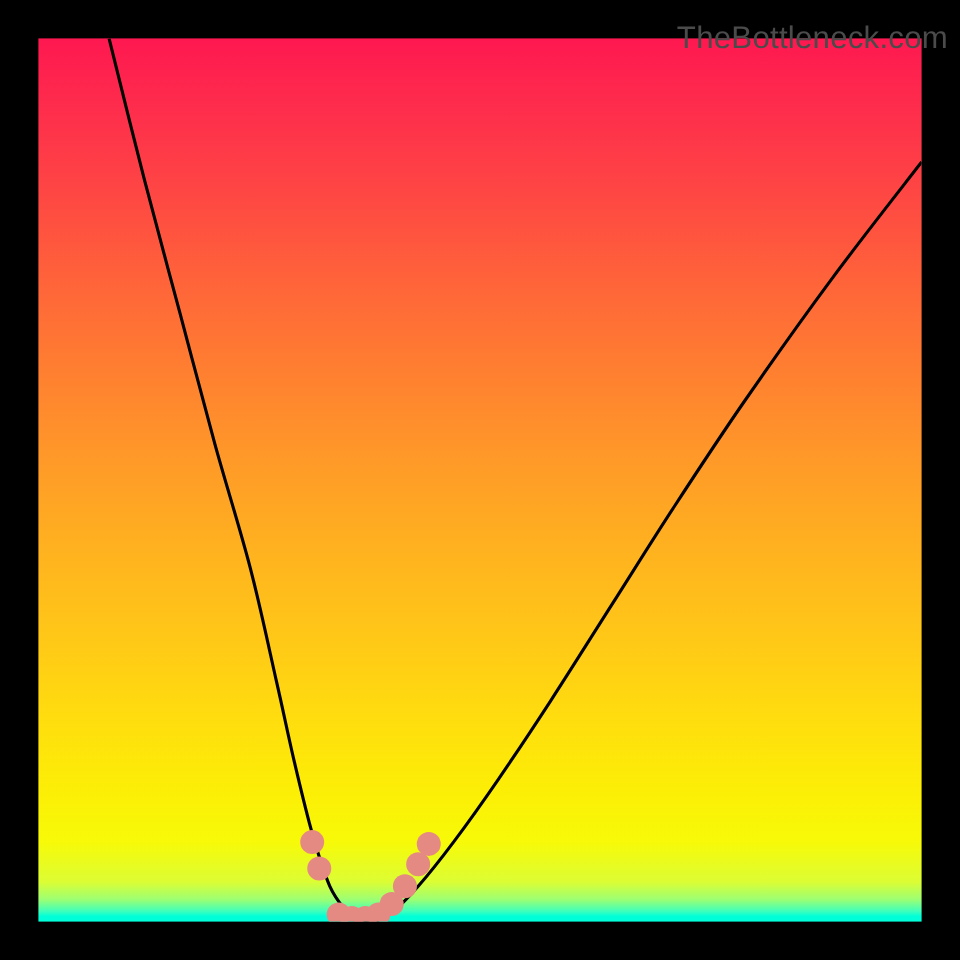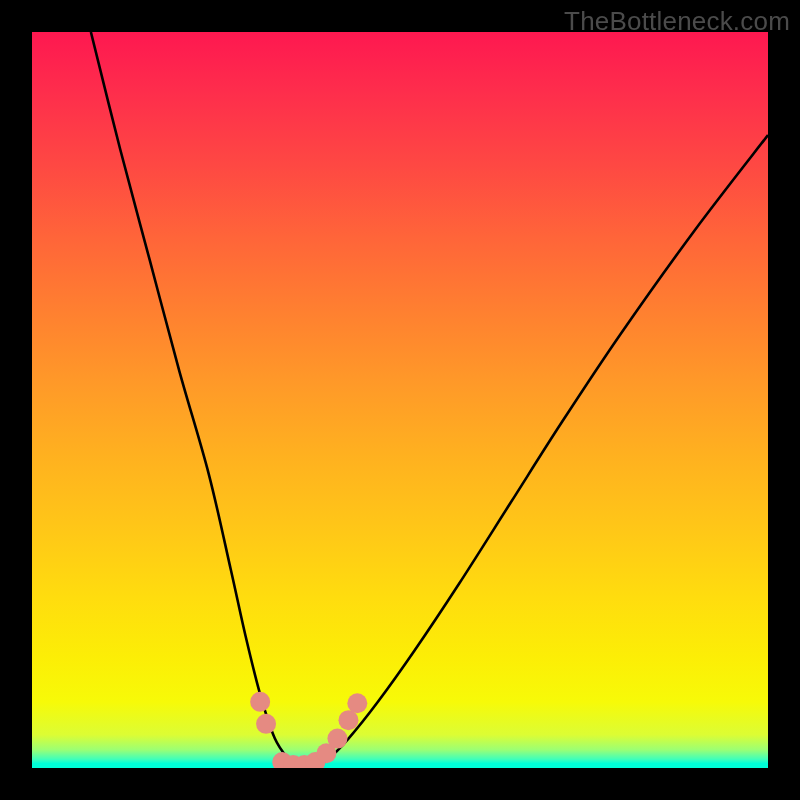--- a/index.html
+++ b/index.html
@@ -12,21 +12,21 @@
     font-family: Arial, Helvetica, sans-serif;
   }
   .frame {
     position: relative;
     width: 800px;
     height: 800px;
     background: #000;
   }
   .watermark {
     position: absolute;
-    top: 6px;
+    top: 16px;
     right: 10px;
     color: #4b4b4b;
     font-size: 26px;
     font-weight: 400;
     letter-spacing: 0.2px;
     z-index: 10;
   }
   .plot-area {
     position: absolute;
     

